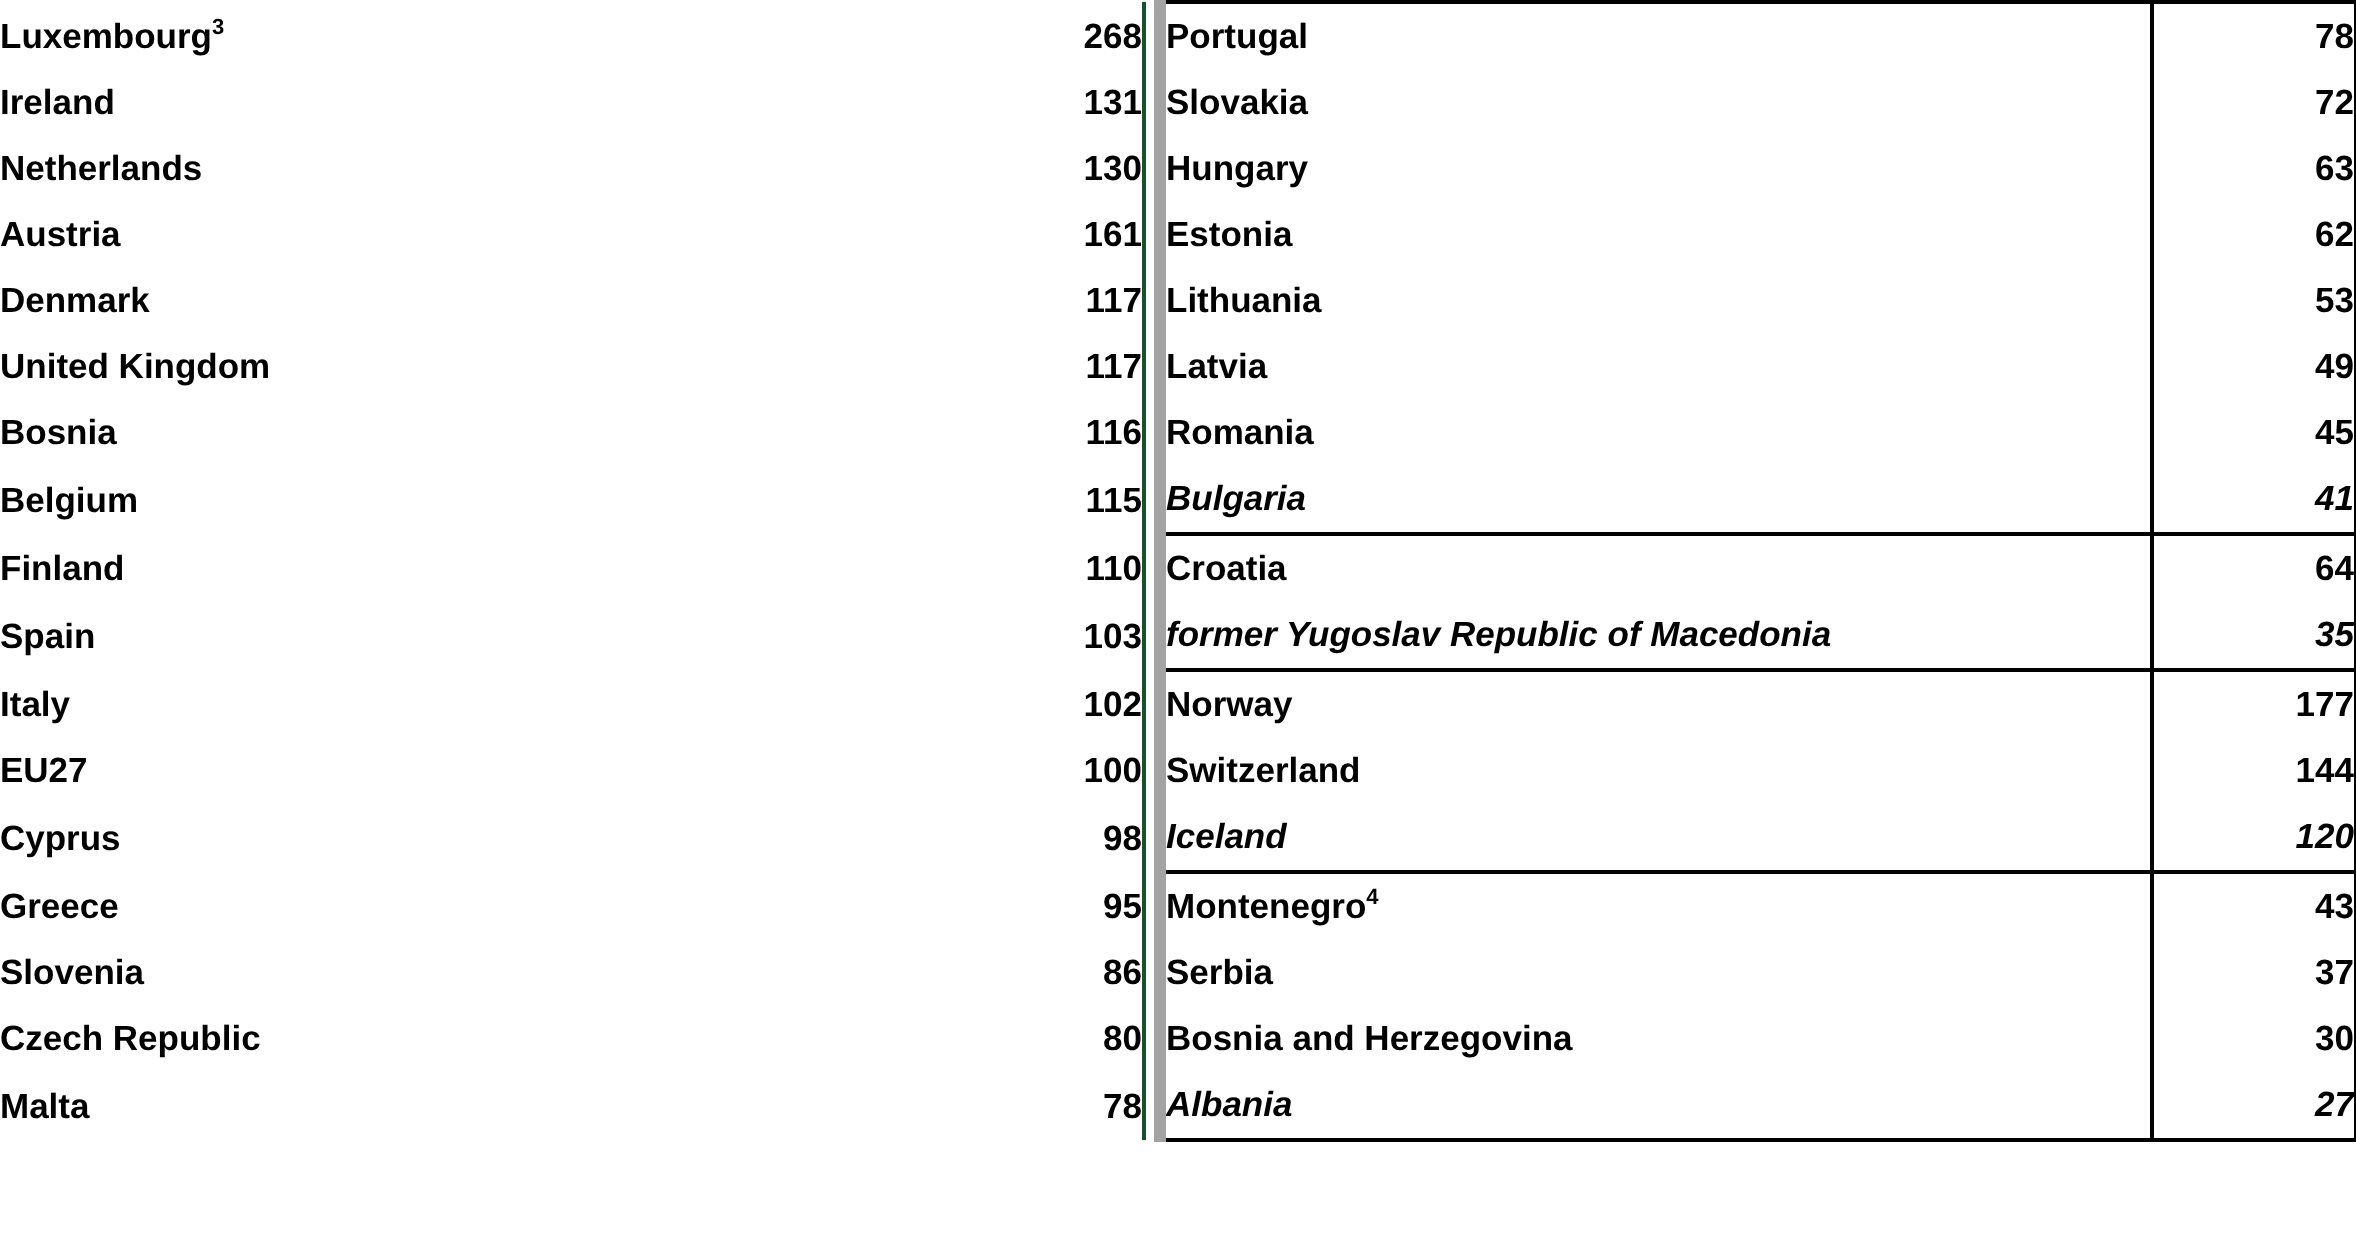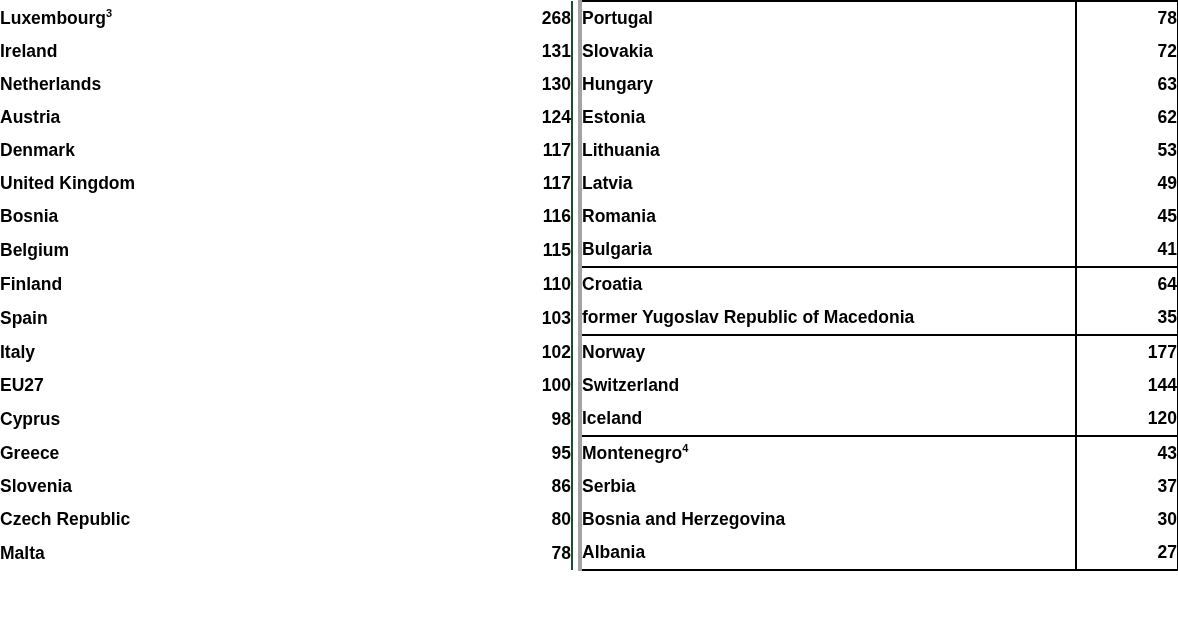--- a/index.html
+++ b/index.html
@@ -50,36 +50,37 @@
     text-align: right;
     border-right: 2px solid #14532d;
   }
   .gapcell {
     border: none;
     background: #fff;
   }
   .rname {
     padding-left: 12px;
     text-align: left;
-    border-left: 4px solid #a3a3a3;
+    border-left: 6px solid #a3a3a3;
   }
   .rval {
     padding-right: 14px;
     text-align: right;
     border-left: 2px solid #000;
     border-right: 2px solid #000;
   }
   
   tr.grp-top td.rname,
   tr.grp-top td.rval {
     border-top: 2px solid #000;
   }
   tr.grp-bottom td.rname,
   tr.grp-bottom td.rval {
     border-bottom: 2px solid #000;
+    font-style: italic;
   }
   sup {
     font-size: 11px;
     font-weight: bold;
     vertical-align: super;
     line-height: 0;
   }
 </style>
 </head>
 <body>
@@ -110,21 +111,21 @@
         </tr>
         <tr class="">
           <td class="lname">Netherlands</td>
           <td class="lval">130</td>
           <td class="gapcell"></td>
           <td class="rname">Hungary</td>
           <td class="rval">63</td>
         </tr>
         <tr class="">
           <td class="lname">Austria</td>
-          <td class="lval">124</td>
+          <td class="lval">161</td>
           <td class="gapcell"></td>
           <td class="rname">Estonia</td>
           <td class="rval">62</td>
         </tr>
         <tr class="">
           <td class="lname">Denmark</td>
           <td class="lval">117</td>
           <td class="gapcell"></td>
           <td class="rname">Lithuania</td>
           <td class="rval">53</td>

